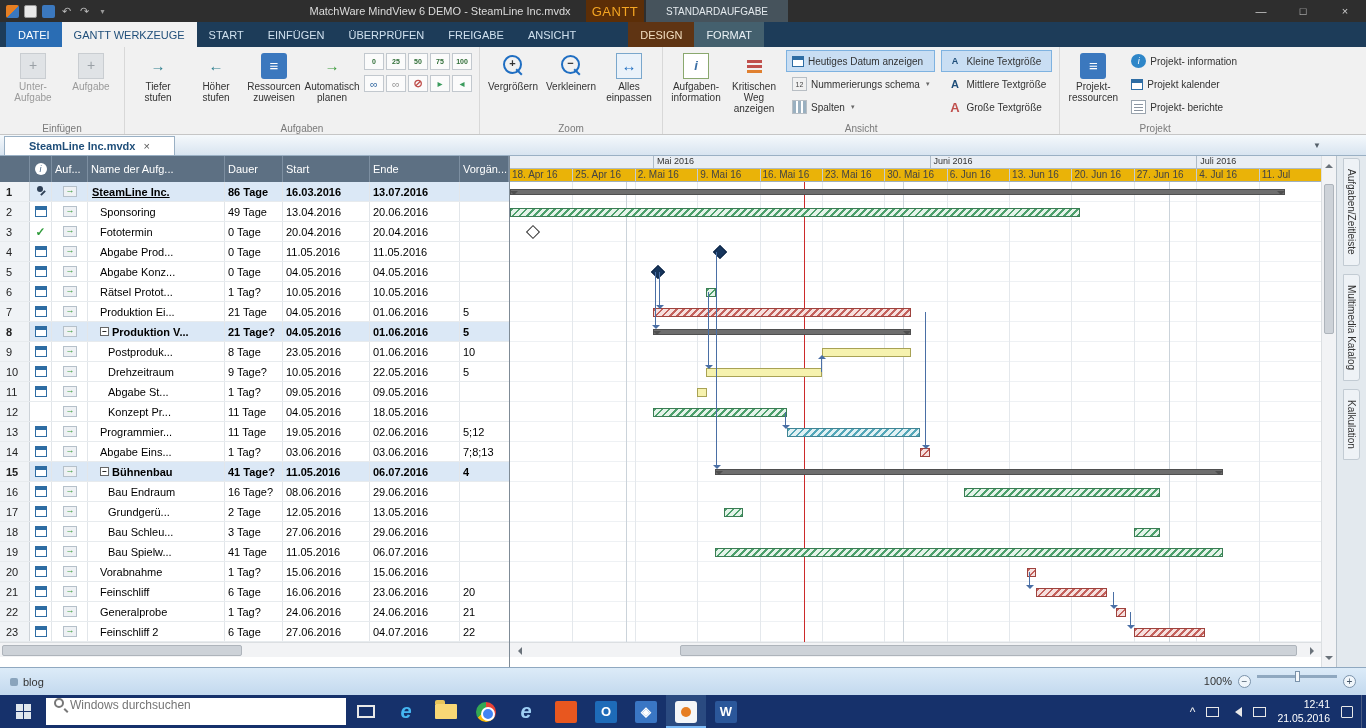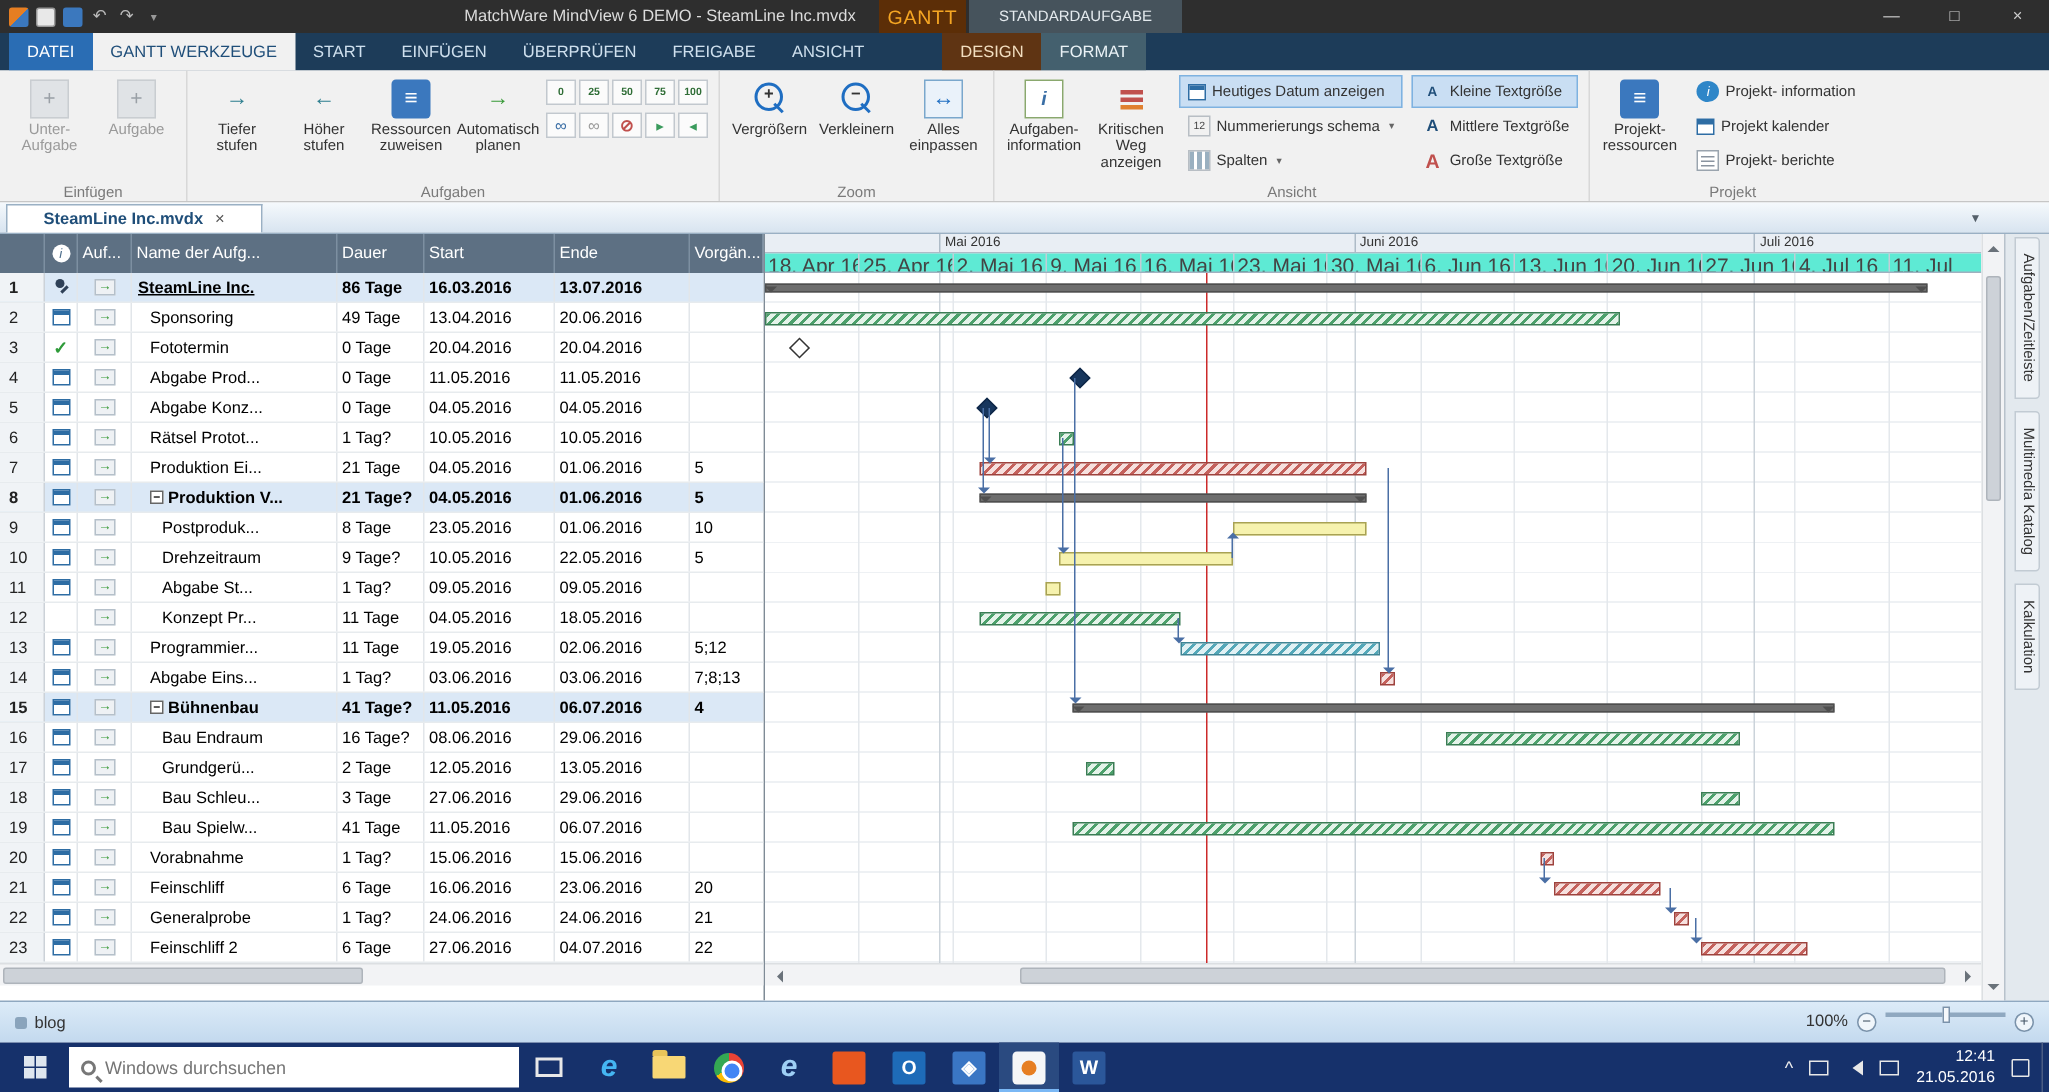--- a/index.html
+++ b/index.html
@@ -114,22 +114,22 @@
   .ic-pin::after { content:""; position:absolute; width:2px; height:6px; background:#2e4057; transform:rotate(45deg); left:6px; top:4px; }
   .ic-auf { width:14px; height:11px; background:#eef1f4; border:1px solid #b5c0ca; position:relative; }
   .ic-auf::before { content:"→"; position:absolute; left:2px; top:-2px; font-size:9px; color:#3a9b3a; font-weight:bold; }
   .cbox { width:9px; height:9px; border:1px solid #666; background:#fff; font-size:8px; line-height:7px; text-align:center; margin-right:3px; flex:none; }
   .uline { text-decoration:underline; }
   .tscroll { height:15px; flex:none; background:#f2f3f5; border-top:1px solid #dcdfe2; position:relative; }
   .tthumb { position:absolute; top:2px; left:2px; width:240px; height:11px; background:#cdd2d8; border:1px solid #aeb4bb; border-radius:2px; }
 
   .chart-pane { width:811px; flex:none; position:relative; background:#fff; overflow:hidden; }
   .tl-months { position:absolute; top:0; left:0; right:0; height:13px; background:#e9eef4; border-bottom:1px solid #aebbc7; font-size:9px; color:#333; }
-  .mseg { position:absolute; top:0; bottom:0; border-left:1px solid #aebbc7; padding-left:3px; overflow:hidden; white-space:nowrap; }
-  .tl-weeks { position:absolute; top:13px; left:0; right:0; height:13px; background:#5eead4; border-bottom:1px solid #9fb0bf; font-size:14px; color:#444; }
+  .mseg { position:absolute; top:0; bottom:0; border-left:1px solid #aebbc7; padding-left:3px; overflow:hidden; white-space:nowrap;margin-left:27px; }
+  .tl-weeks { position:absolute; top:13px; left:0; right:0; height:13px; background:#eab308; border-bottom:1px solid #9fb0bf; font-size:10px; color:#444; }
   .wseg { position:absolute; top:0; bottom:0; width:7.7%; border-left:1px solid #c3cdd6; padding-left:2px; overflow:hidden; white-space:nowrap; }
   .grid { position:absolute; top:26px; left:0; right:0; height:460px;
           background-image:repeating-linear-gradient(#fff 0 19px, #eef1f4 19px 20px); }
   .gline { position:absolute; top:0; bottom:0; width:0; border-left:1px solid #e4e8ec; z-index:1; }
   .gline.month { border-left-color:#cbd3da; }
   .today { position:absolute; top:0; bottom:0; width:0; border-left:1px solid #cc2a2a; z-index:3; }
   .bar { position:absolute; height:9px; z-index:4; }
   .bar-summary { height:6px; background:#6e6e6e; border:1px solid #4f4f4f; }
   .bar-summary::before,.bar-summary::after { content:""; position:absolute; bottom:-5px; width:0; height:0; border:4px solid transparent; border-top-color:#4f4f4f; }
   .bar-summary::before { left:-1px; } .bar-summary::after { right:-1px; }
@@ -166,21 +166,21 @@
   .zoomctl { margin-left:auto; display:flex; align-items:flex-start; gap:6px; }
   .zbtn { width:13px; height:13px; border:1px solid #7a92aa; background:#f0f6fb; border-radius:50%; font-size:10px; line-height:11px; text-align:center; color:#456; }
   .ztrack { width:80px; height:3px; background:#8fa8c0; position:relative; }
   .zthumb { position:absolute; left:38px; top:-4px; width:5px; height:11px; background:#f5f8fb; border:1px solid #7a92aa; }
 
   
   .taskbar { height:33px; flex:none; background:#16316b; display:flex; align-items:center; color:#fff; }
   .startbtn { width:46px; height:33px; display:flex; align-items:center; justify-content:center; }
   .winlogo { display:grid; grid-template-columns:7px 7px; grid-template-rows:7px 7px; gap:1px; }
   .winlogo span { background:#dfe6ee; }
-  .searchbox { width:300px; height:27px; background:#fff; display:flex; align-items:center; gap:6px; padding-left:8px; }
+  .searchbox { width:300px; height:27px; background:#fff; display:flex; align-items:flex-start; gap:6px; padding-left:8px; }
   .searchbox input { border:none; outline:none; font-size:12px; color:#555; width:240px; font-family:"Liberation Sans",sans-serif; background:transparent; }
   .ic-search { width:10px; height:10px; border:2px solid #777; border-radius:50%; position:relative; flex:none; }
   .ic-search::after { content:""; position:absolute; width:2px; height:5px; background:#777; transform:rotate(-45deg); left:9px; top:8px; }
   .tapp { width:40px; height:33px; display:flex; align-items:center; justify-content:center; }
   .tapp.active { background:#2a4a80; box-shadow:inset 0 -2px 0 #7ab8f5; }
   .tile { width:22px; height:22px; border-radius:2px; color:#fff; display:flex; align-items:center; justify-content:center; font-size:13px; font-weight:bold; }
   .aglyph { font-size:20px; font-weight:bold; font-style:italic; }
   .afolder { width:22px; height:15px; background:#f8d775; border-radius:1px; position:relative; }
   .afolder::before { content:""; position:absolute; top:-4px; left:0; width:10px; height:4px; background:#e8c45a; border-radius:2px 2px 0 0; }
   .achrome { width:20px; height:20px; border-radius:50%; background:conic-gradient(#ea4335 0 33%,#fbbc05 0 66%,#34a853 0 100%); position:relative; }

